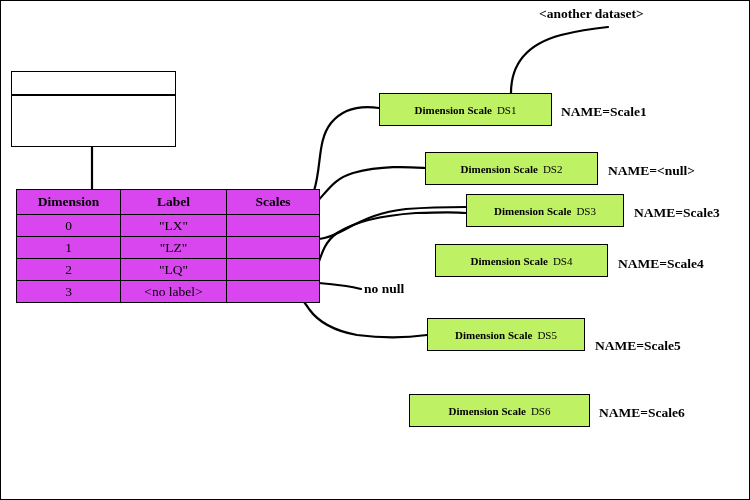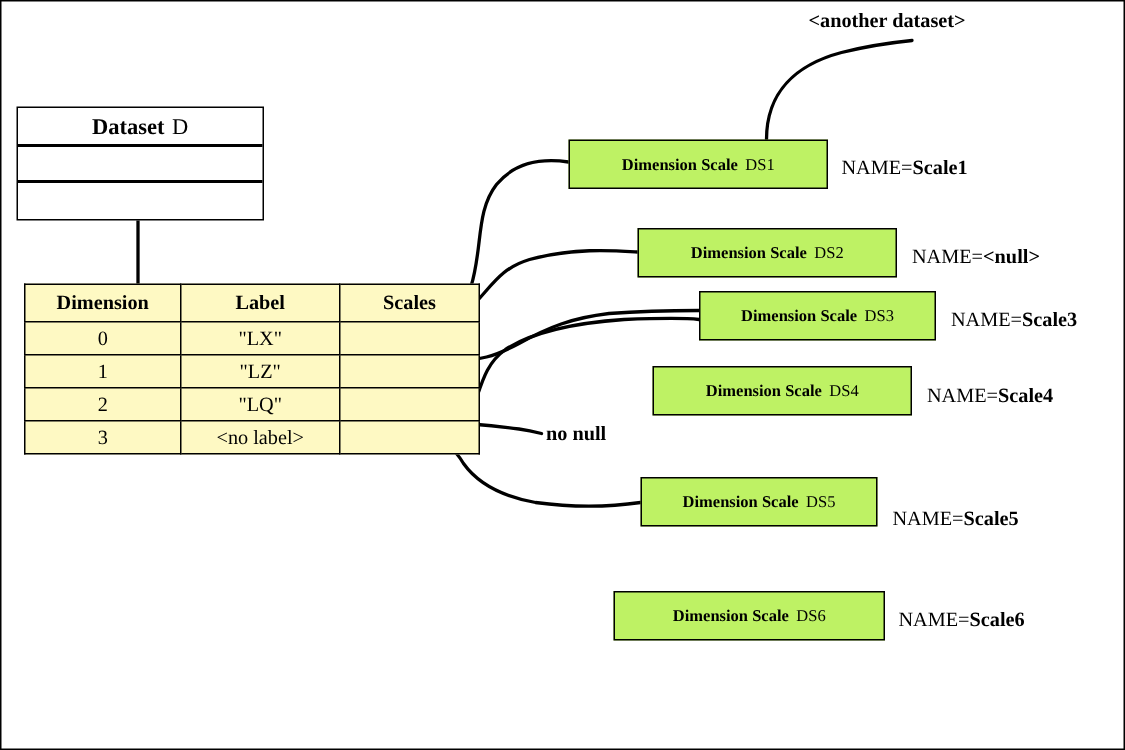--- a/index.html
+++ b/index.html
@@ -56,21 +56,21 @@
   .class-box .cb-row.sep {
     border-bottom: 2px solid #000000;
   }
   .bold { font-weight: bold; }
   .reg  { font-weight: normal; }
 
   
   .dim-table {
     position: absolute;
     border-collapse: collapse;
-    background: #fef9c3;
+    background: #d946ef;
     font-size: 13.5px;
   }
   .dim-table th, .dim-table td {
     border: 1.5px solid #000000;
     text-align: center;
     height: 21px;
     padding: 0;
     font-weight: normal;
     white-space: nowrap;
   }
@@ -98,21 +98,21 @@
   .ds-box .ds-kind { font-weight: bold; }
   .ds-box .ds-id   { font-weight: normal; padding-left: 5px; }
 
   
   .name-note {
     position: absolute;
     font-size: 13.5px;
     white-space: nowrap;
     line-height: 1;
   }
-  .name-note .nk { font-weight: normal; }
+  .name-note .nk { font-weight: bold; }
   .name-note .nv { font-weight: bold; }
 
   
   .free-label {
     position: absolute;
     font-size: 13.5px;
     font-weight: bold;
     white-space: nowrap;
     line-height: 1;
   }
@@ -142,23 +142,20 @@
 
     <path d="M 307,263 C 307,273 303,279 296,281 C 310,281 330,283 345,285
              C 352,286 356,287 360,288"></path>
 
     <path d="M 284,289 C 295,291 302,298 308,308 C 318,322 334,330 356,334
              C 386,338 412,336 426,334"></path>
 
   </svg>
 
   <div class="class-box" style="left:10px; top:70px; width:165px; height:76px;">
-    <div class="cb-title">
-      <span class="bold">Dataset</span><span class="reg" style="padding-left:5px;">D</span>
-    </div>
     <div class="cb-row sep"></div>
     <div class="cb-row"></div>
   </div>
 
   <table class="dim-table" style="left:15px; top:188px;">
     <thead>
       <tr>
         <th class="col-dim">Dimension</th>
         <th class="col-label">Label</th>
         <th class="col-scales">Scales</th>

